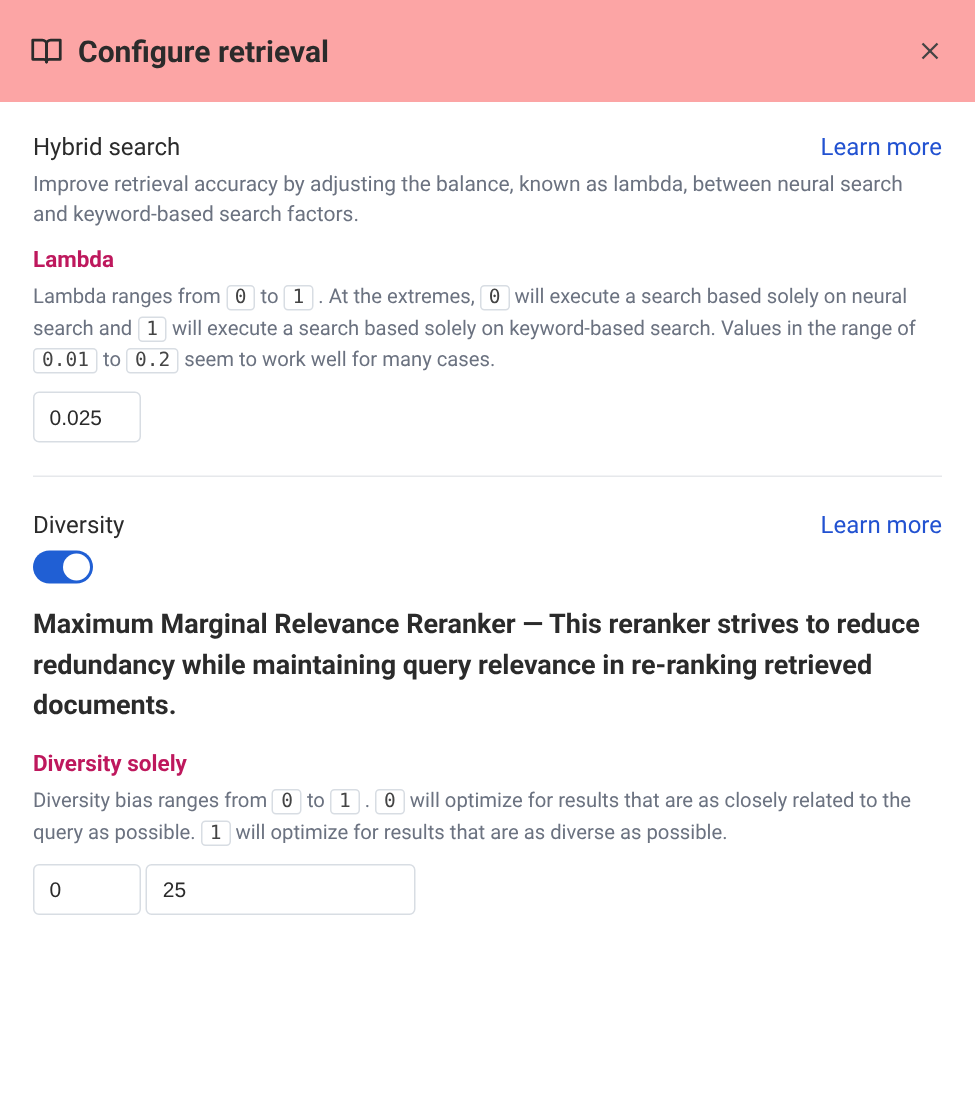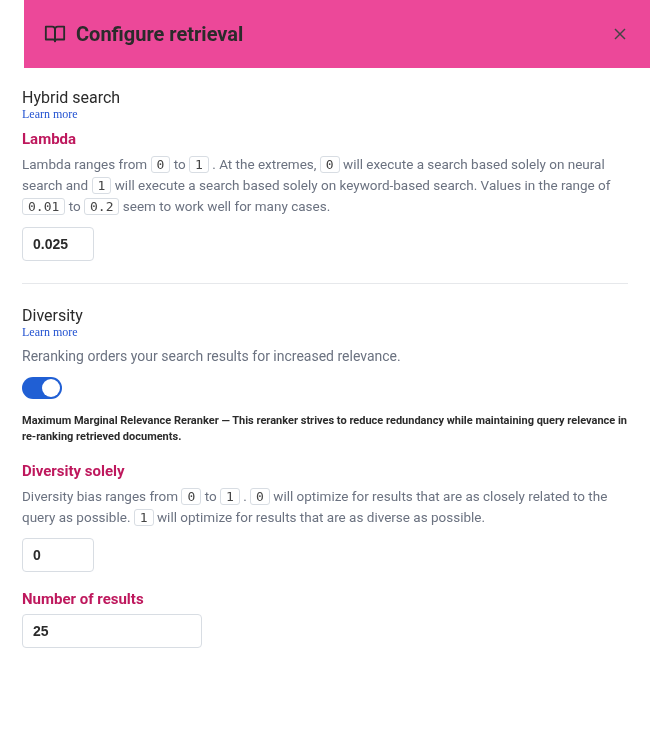--- a/index.html
+++ b/index.html
@@ -5,58 +5,55 @@
   * { box-sizing: border-box; }
   html, body {
     margin: 0; padding: 0;
     font-family: -apple-system, BlinkMacSystemFont, "Segoe UI", Roboto, Helvetica, Arial, sans-serif;
     font-size: 14px;
     color: #333;
     background: #fff;
   }
   .container { width: 650px; }
   .header {
-    background: #ec4899;
+    background: #fca5a5;
     padding: 22px 20px;
     display: flex;
     align-items: center;
     justify-content: space-between;
-    margin-left: 24px;
   }
   .header-left { display: flex; align-items: center; gap: 10px; }
   .header-title {
     font-size: 20px;
     font-weight: 700;
     color: #2b2b2b;
   }
   .close-btn {
     font-size: 18px;
     color: #444;
     cursor: pointer;
     width: 20px; height: 20px;
     display: flex; align-items: center; justify-content: center;
   }
   .content { padding: 20px 22px; }
   .section-header {
     display: flex;
-    justify-content: flex-end;
+    justify-content: space-between;
     align-items: baseline;
     margin-bottom: 6px;
-    flex-direction: column;
   }
   .section-title {
     font-size: 16px;
     font-weight: 400;
     color: #2b2b2b;
   }
   .learn-more {
     color: #2252d1;
-    font-size: 12px;
+    font-size: 16px;
     cursor: pointer;
-    font-family: Liberation Serif, serif;
   }
   .section-desc {
     color: #6b7280;
     font-size: 14px;
     line-height: 1.45;
     margin-bottom: 10px;
   }
   .toggle-row {
     display: flex;
     align-items: center;
@@ -100,31 +97,30 @@
     padding: 0 5px;
     color: #444;
   }
   .input {
     border: 1px solid #d8dde3;
     border-radius: 4px;
     padding: 8px 10px;
     font-size: 14px;
     color: #2b2b2b;
     background: #fff;
-    font-weight: bold;
   }
   .input-sm { width: 72px; }
   .input-md { width: 180px; }
   hr.divider {
     border: none;
     border-top: 1px solid #e6e8eb;
     margin: 22px 0;
   }
   .reranker-info {
-    font-size: 11px;
+    font-size: 18px;
     color: #2b2b2b;
     line-height: 1.5;
   }
   .reranker-info .bold { font-weight: 700; }
   .reranker-id {
     color: #6b7280;
     font-size: 13px;
     margin-top: 4px;
   }
   .book-icon svg { display: block; }
@@ -152,48 +148,47 @@
     </span>
   </div>
 
   <div class="content">
 
     
     <div class="section-header">
       <div class="section-title">Hybrid search</div>
       <div class="learn-more">Learn more</div>
     </div>
+    <div class="section-desc">Improve retrieval accuracy by adjusting the balance, known as lambda, between neural search and keyword-based search factors.</div>
 
 
     <div class="subheading">Lambda</div>
     <div class="help-text">
       <span>Lambda ranges from </span><code class="code">0</code><span> to </span><code class="code">1</code><span> . At the extremes, </span><code class="code">0</code><span> will execute a search based solely on neural search and </span><code class="code">1</code><span> will execute a search based solely on keyword-based search. Values in the range of </span><code class="code">0.01</code><span> to </span><code class="code">0.2</code><span> seem to work well for many cases.</span>
     </div>
     <input class="input input-sm" value="0.025" style="">
 
     <hr class="divider">
 
     
     <div class="section-header">
       <div class="section-title">Diversity</div>
       <div class="learn-more">Learn more</div>
     </div>
-    <div class="section-desc">Reranking orders your search results for increased relevance.</div>
 
     <div class="toggle-row">
       <div class="toggle"></div>
     </div>
 
     <div class="reranker-info">
       <span class="bold">Maximum Marginal Relevance Reranker</span><span class="bold"> — </span><span class="bold">This reranker strives to reduce redundancy while maintaining query relevance in re-ranking retrieved documents.</span>
     </div>
 
     <div class="subheading" style="margin-top:16px;">Diversity solely</div>
     <div class="help-text">
       <span>Diversity bias ranges from </span><code class="code">0</code><span> to </span><code class="code">1</code><span> . </span><code class="code">0</code><span> will optimize for results that are as closely related to the query as possible. </span><code class="code">1</code><span> will optimize for results that are as diverse as possible.</span>
     </div>
     <input class="input input-sm" value="0" style="">
 
-    <div class="subheading" style="margin-top:18px;">Number of results</div>
     <input class="input input-md" value="25" style="">
 
   </div>
 </div>
 
 </body></html>

